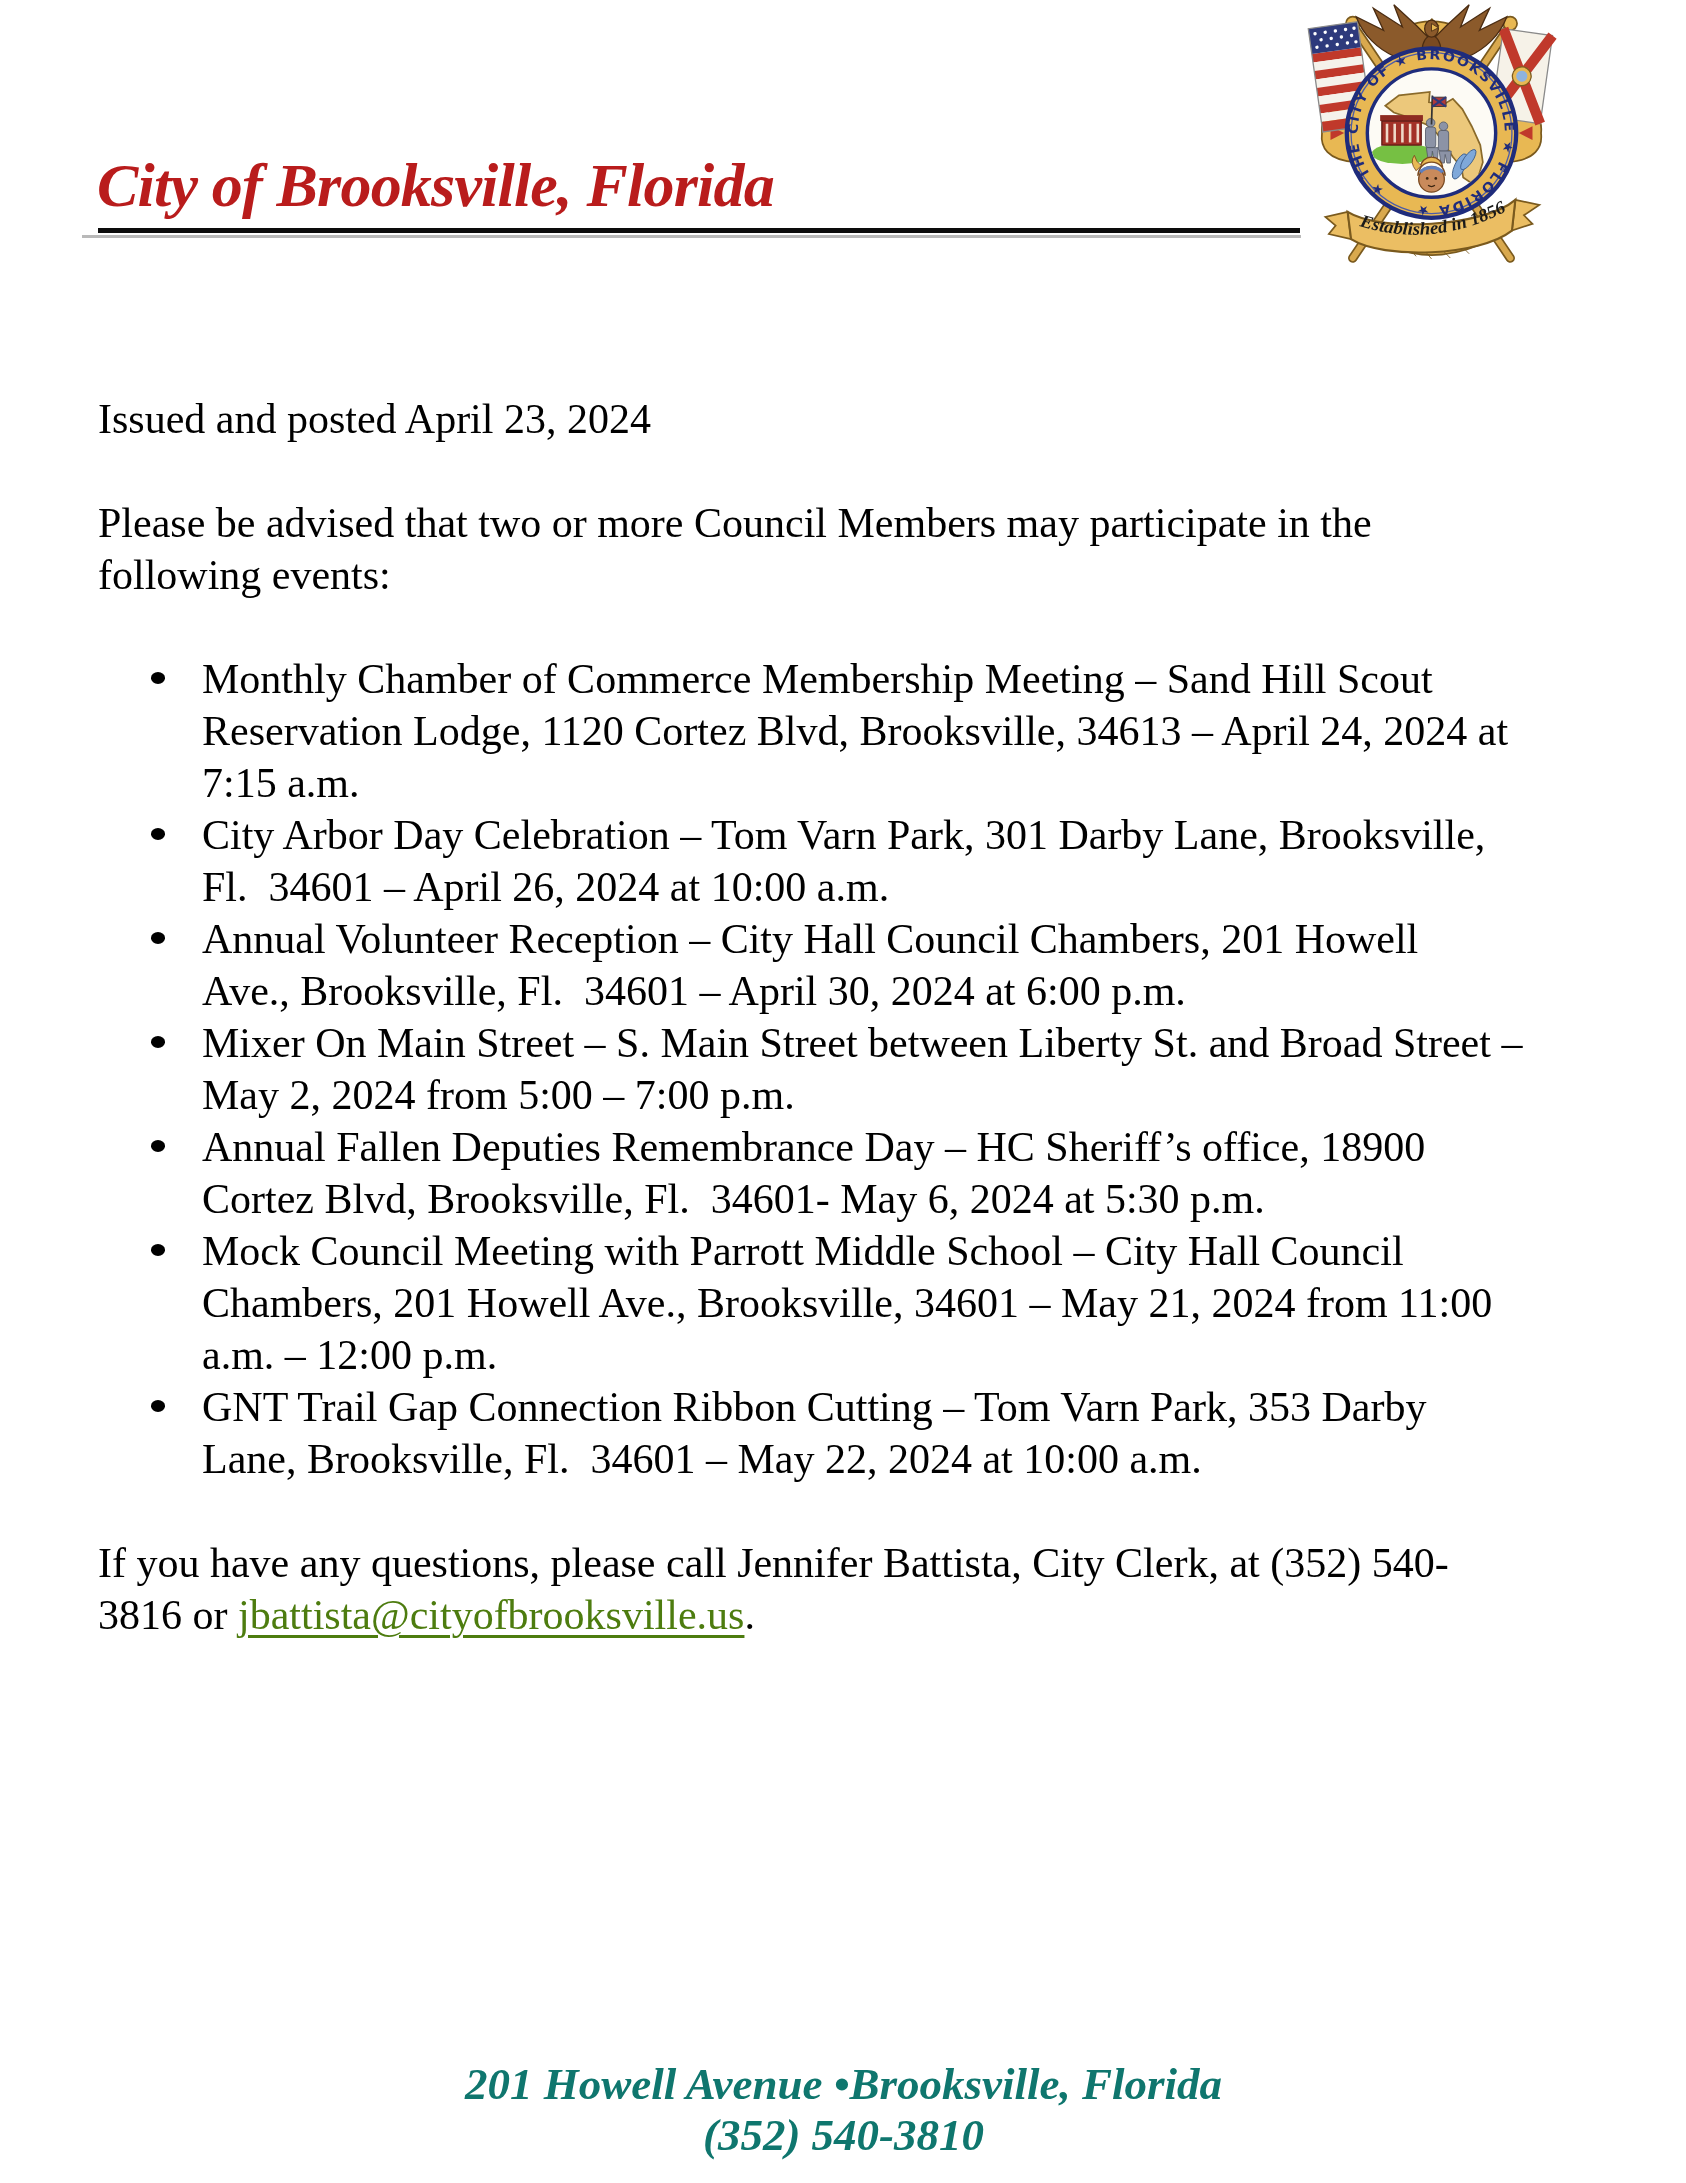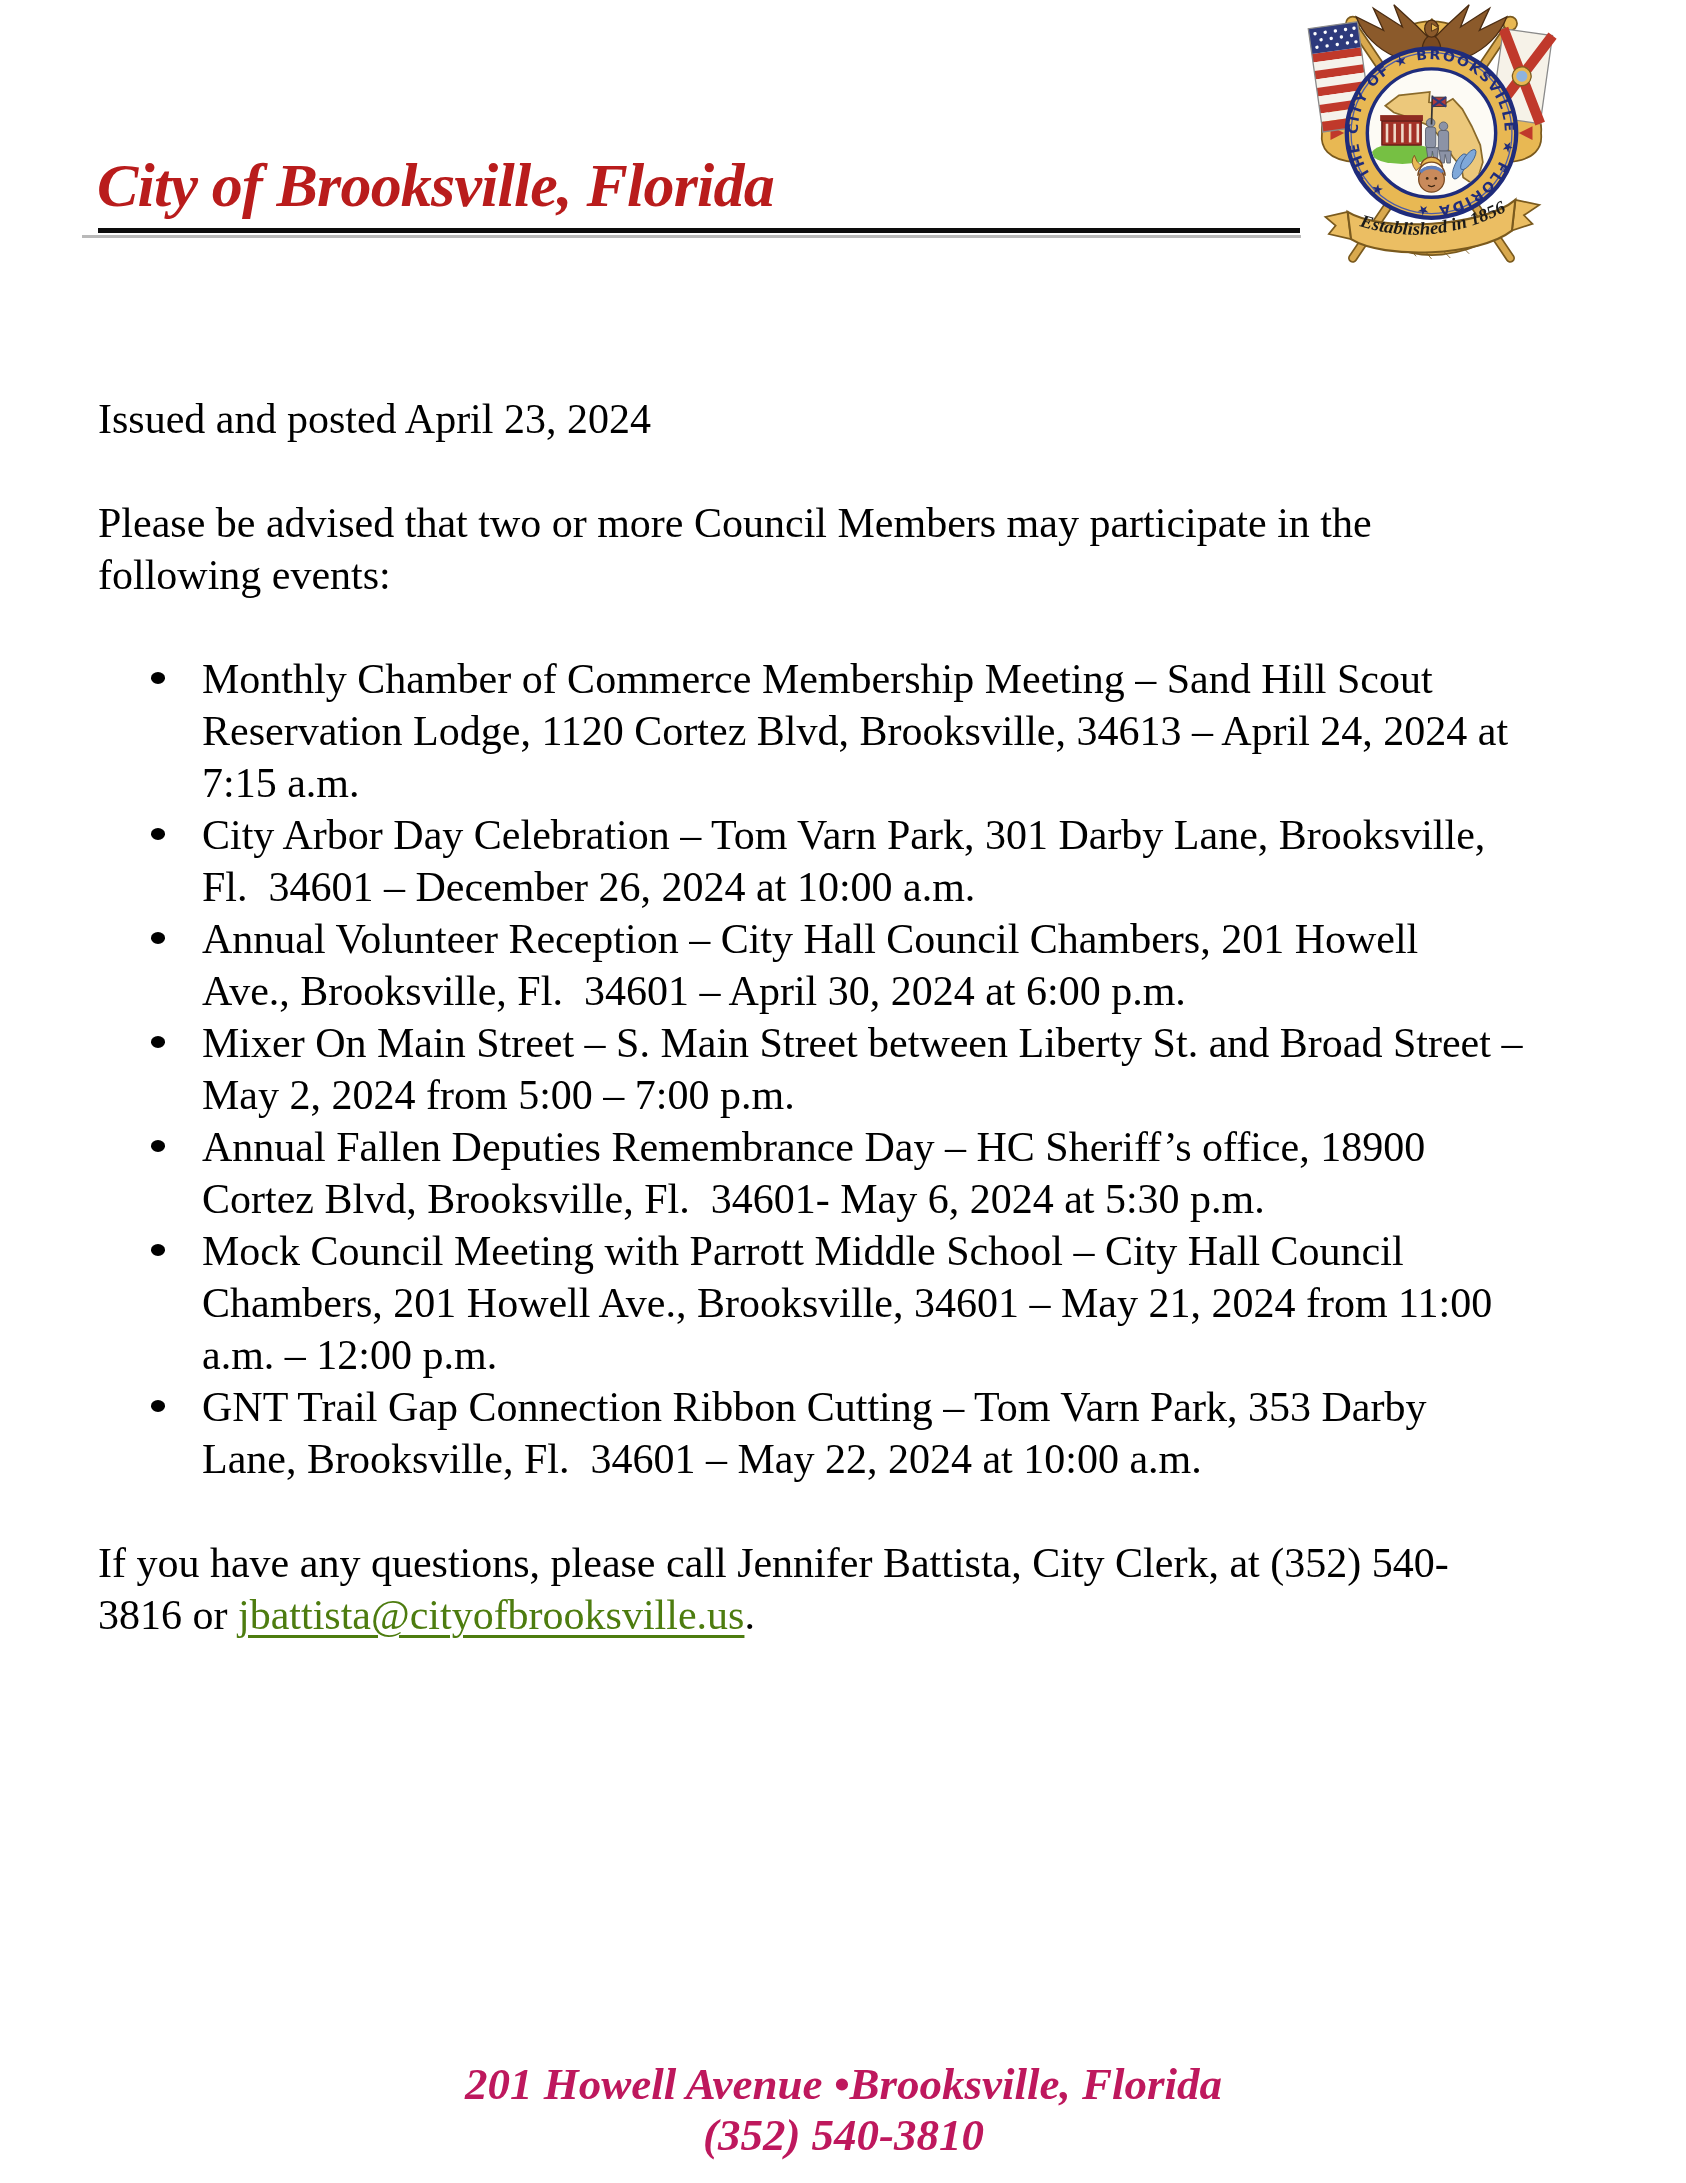--- a/index.html
+++ b/index.html
@@ -70,21 +70,21 @@
   
   .footer{
     position:absolute;
     left:0; top:2059px;
     width:1687px;
     text-align:center;
     font-style:italic;
     font-weight:700;
     font-size:45px;
     line-height:51px;
-    color:#be185d;
+    color:#0f766e;
   }
   .seal-ring-text{
     font-family:"DejaVu Sans","Liberation Sans",sans-serif;
     font-weight:700;
     letter-spacing:2px;
   }
   .seal-banner-text{
     font-family:"Liberation Serif","DejaVu Serif",serif;
     font-style:italic;
     font-weight:700;
@@ -256,21 +256,21 @@
       <div class="event-item">
         <span class="bullet-dot"></span>
         <div class="doc-line">Monthly Chamber of Commerce Membership Meeting – Sand Hill Scout</div>
         <div class="doc-line">Reservation Lodge, 1120 Cortez Blvd, Brooksville, 34613 – April 24, 2024 at</div>
         <div class="doc-line">7:15 a.m.</div>
       </div>
 
       <div class="event-item">
         <span class="bullet-dot"></span>
         <div class="doc-line">City Arbor Day Celebration – Tom Varn Park, 301 Darby Lane, Brooksville,</div>
-        <div class="doc-line">Fl.  34601 – December 26, 2024 at 10:00 a.m.</div>
+        <div class="doc-line">Fl.  34601 – April 26, 2024 at 10:00 a.m.</div>
       </div>
 
       <div class="event-item">
         <span class="bullet-dot"></span>
         <div class="doc-line">Annual Volunteer Reception – City Hall Council Chambers, 201 Howell</div>
         <div class="doc-line">Ave., Brooksville, Fl.  34601 – April 30, 2024 at 6:00 p.m.</div>
       </div>
 
       <div class="event-item">
         <span class="bullet-dot"></span>

